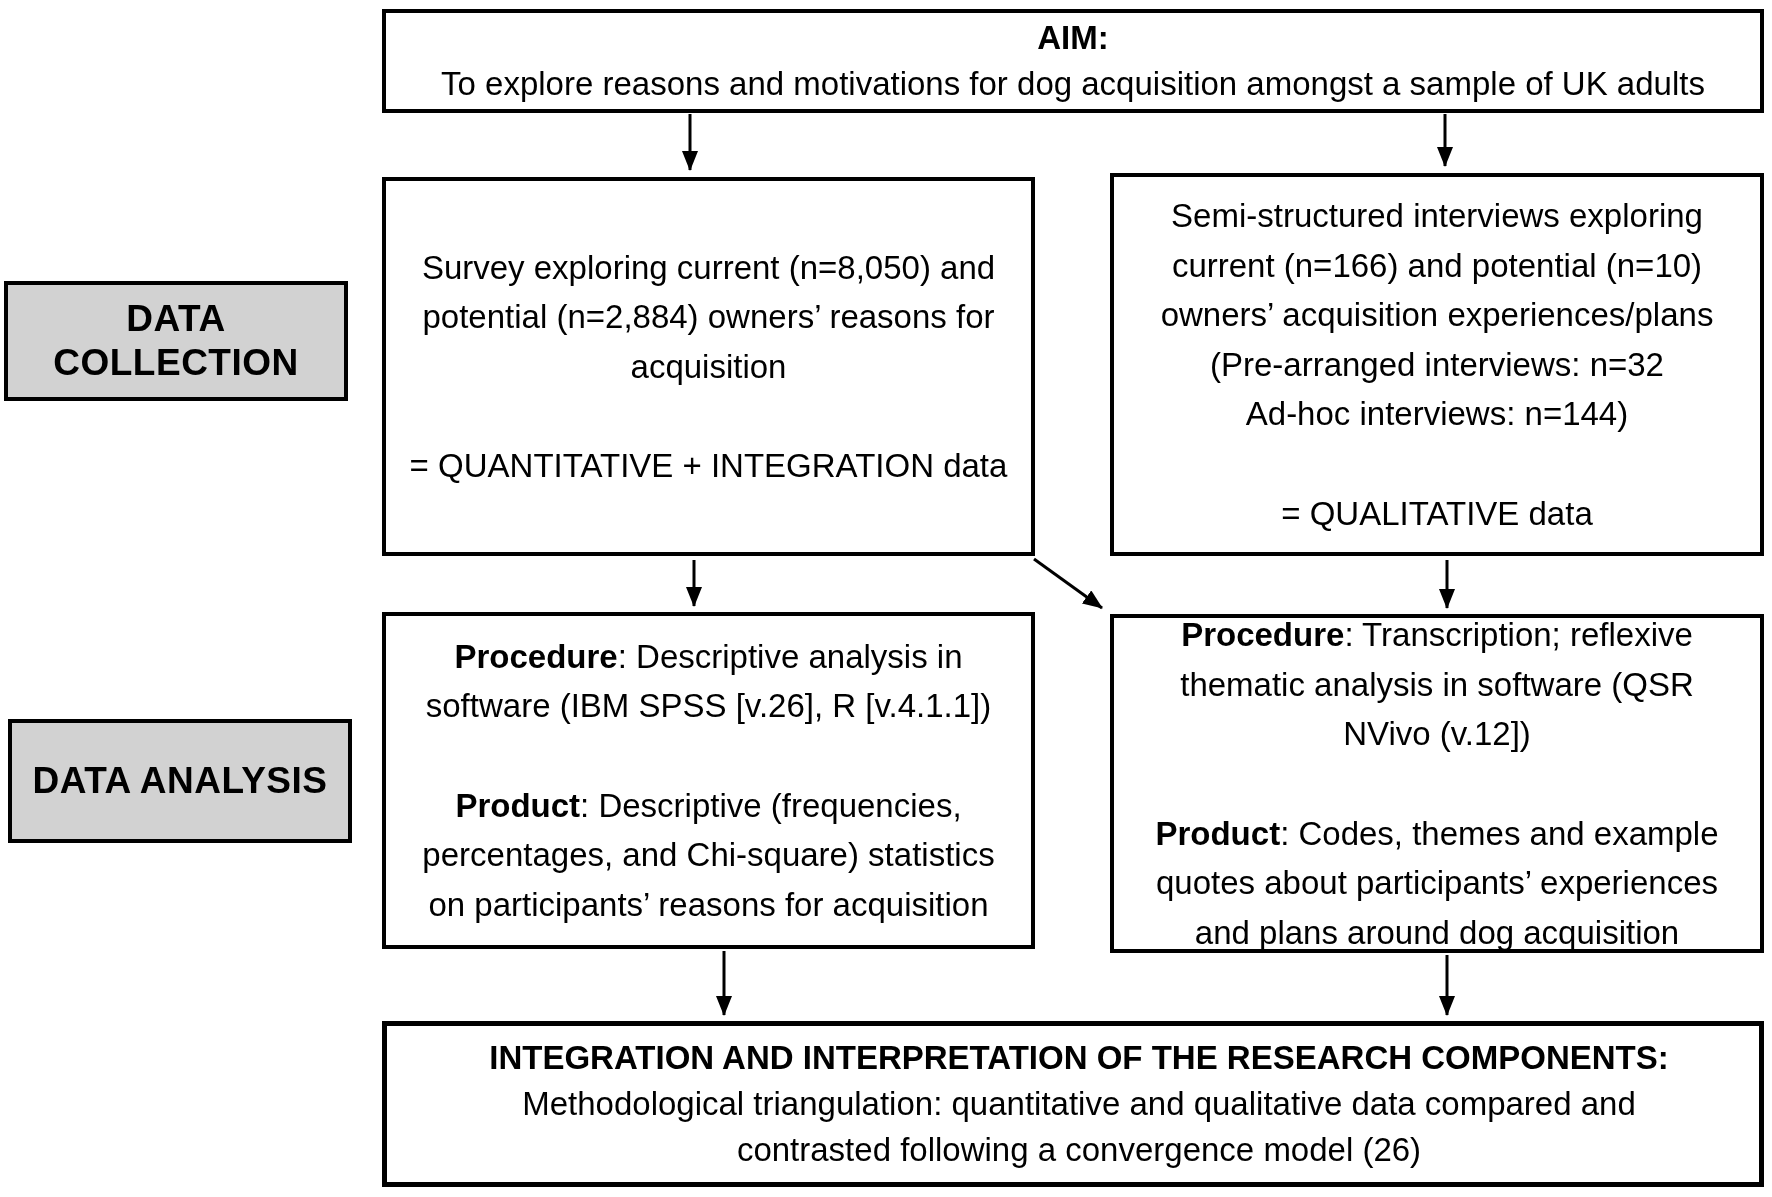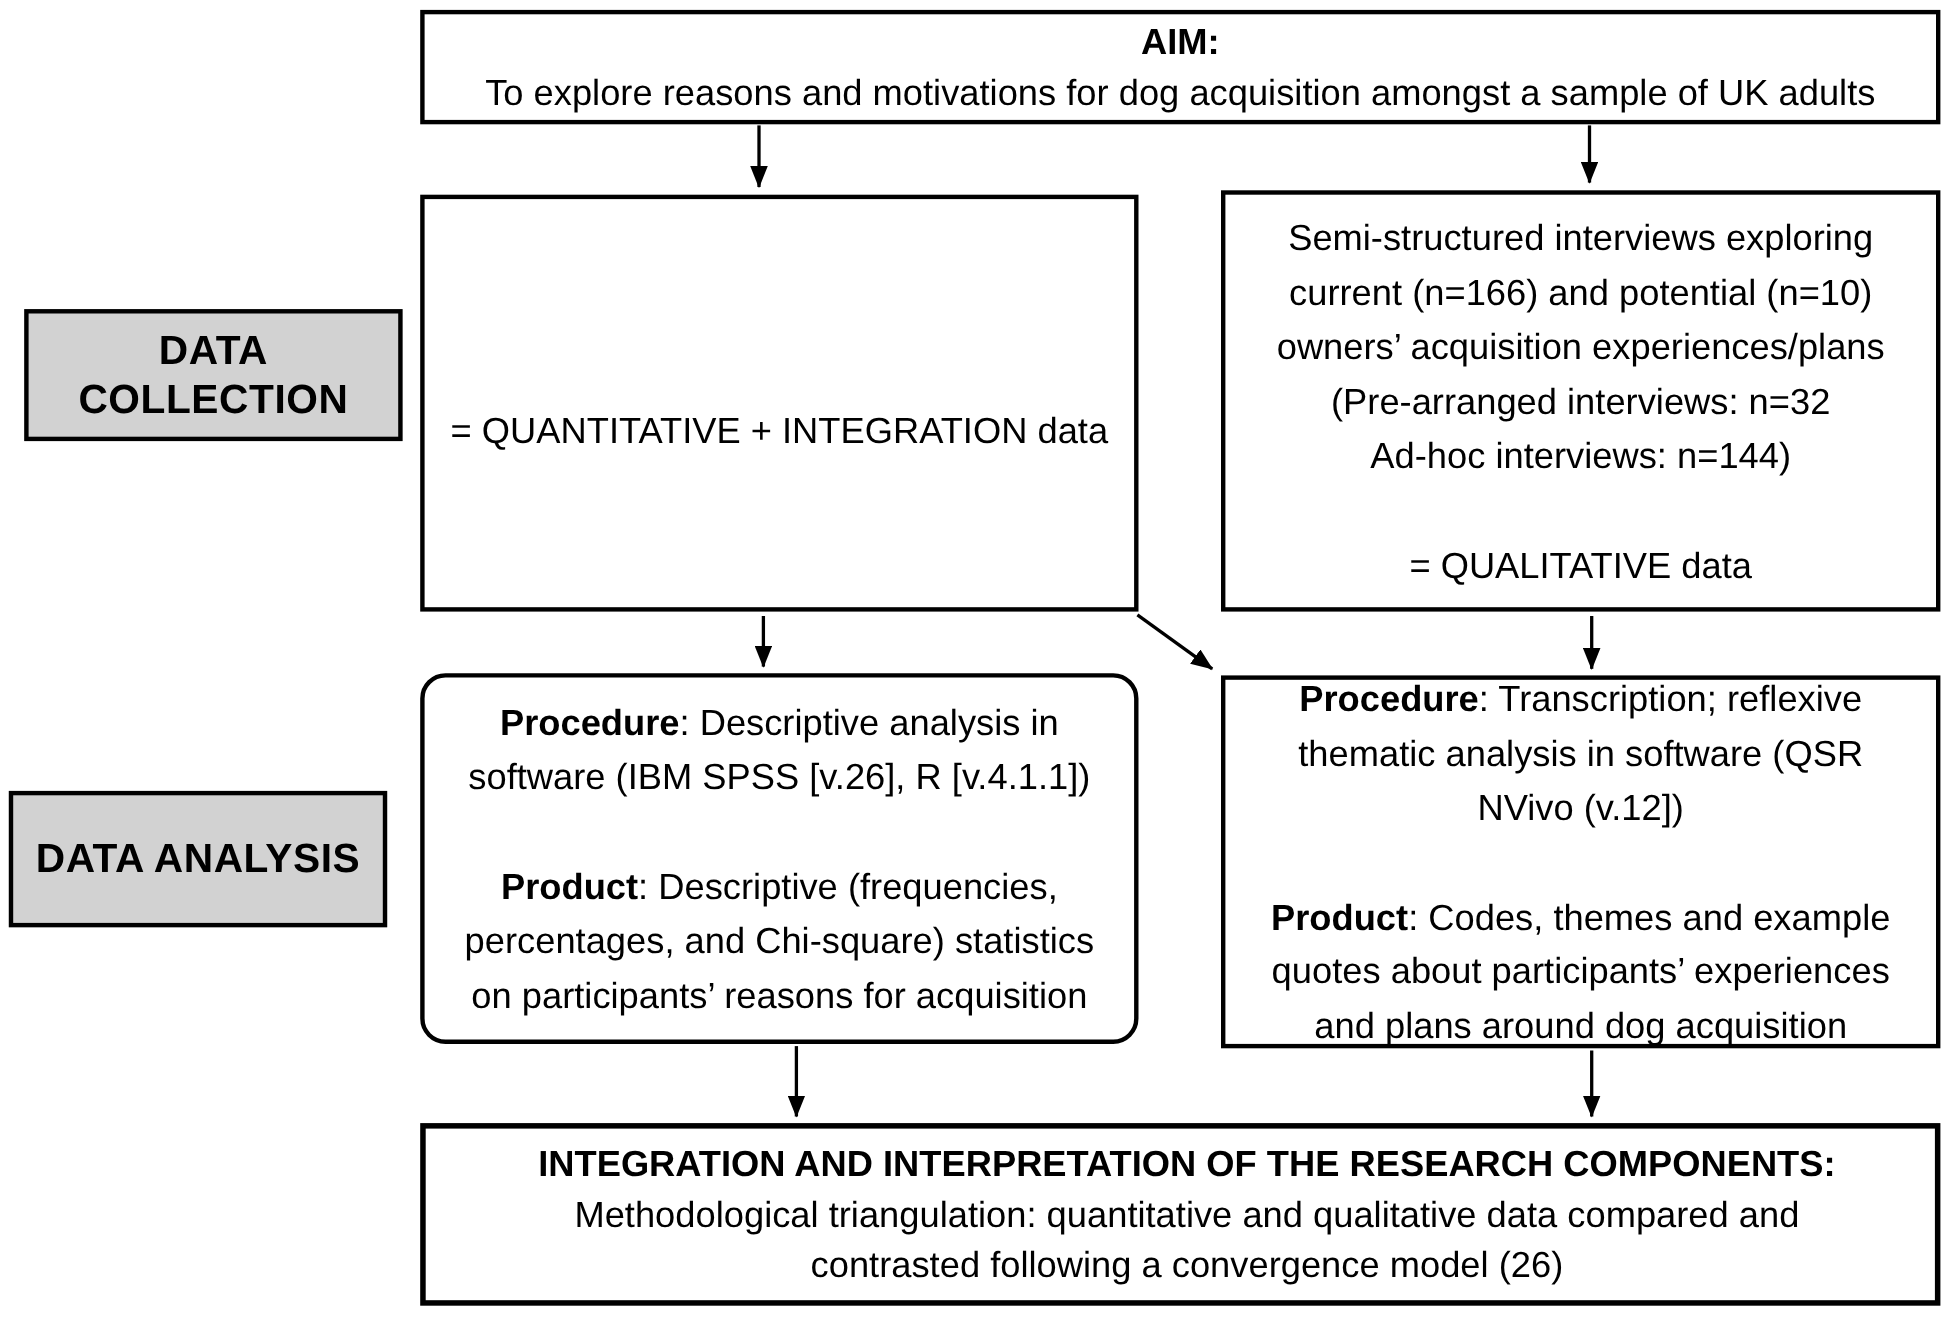--- a/index.html
+++ b/index.html
@@ -31,23 +31,23 @@
     font-weight: bold;
     font-size: 37px;
     line-height: 1.2;
     letter-spacing: 0.5px;
   }
   .b { font-weight: bold; }
   .gap { margin-top: 50px; }
   .aim               { left: 382px;  top: 9px;    width: 1382px; height: 104px; line-height: 1.38; }
   .survey            { left: 382px;  top: 177px;  width: 653px;  height: 379px; }
   .interviews        { left: 1110px; top: 173px;  width: 654px;  height: 383px; }
-  .lbl-collection    { left: 22px;    top: 281px;  width: 344px;  height: 120px; }
+  .lbl-collection    { left: 4px;    top: 281px;  width: 344px;  height: 120px; }
   .lbl-analysis      { left: 8px;    top: 719px;  width: 344px;  height: 124px; }
-  .survey-analysis   { left: 382px;  top: 612px;  width: 653px;  height: 337px; border-radius: 23px; }
+  .survey-analysis   { left: 382px;  top: 612px;  width: 653px;  height: 337px; }
   .interview-analysis{ left: 1110px; top: 614px;  width: 654px;  height: 339px; }
   .integration       { left: 382px;  top: 1021px; width: 1382px; height: 166px; border-width: 5px; line-height: 1.4; padding-left: 12px; }
   .arrows {
     position: absolute;
     left: 0; top: 0;
     width: 1772px;
     height: 1197px;
     pointer-events: none;
   }
   .arrows line { stroke: #000000; stroke-width: 3; }
@@ -79,20 +79,23 @@
 
   <div class="box label-box lbl-collection">
     <div>DATA COLLECTION</div>
   </div>
 
   <div class="box label-box lbl-analysis">
     <div>DATA ANALYSIS</div>
   </div>
 
   <div class="box survey">
+    <div>Survey exploring current (n=8,050) and
+potential (n=2,884) owners’ reasons for
+acquisition</div>
     <div class="gap">= QUANTITATIVE + INTEGRATION data</div>
   </div>
 
   <div class="box interviews">
     <div>Semi-structured interviews exploring
 current (n=166) and potential (n=10)
 owners’ acquisition experiences/plans
 (Pre-arranged interviews: n=32
 Ad-hoc interviews: n=144)</div>
     <div class="gap">= QUALITATIVE data</div>

